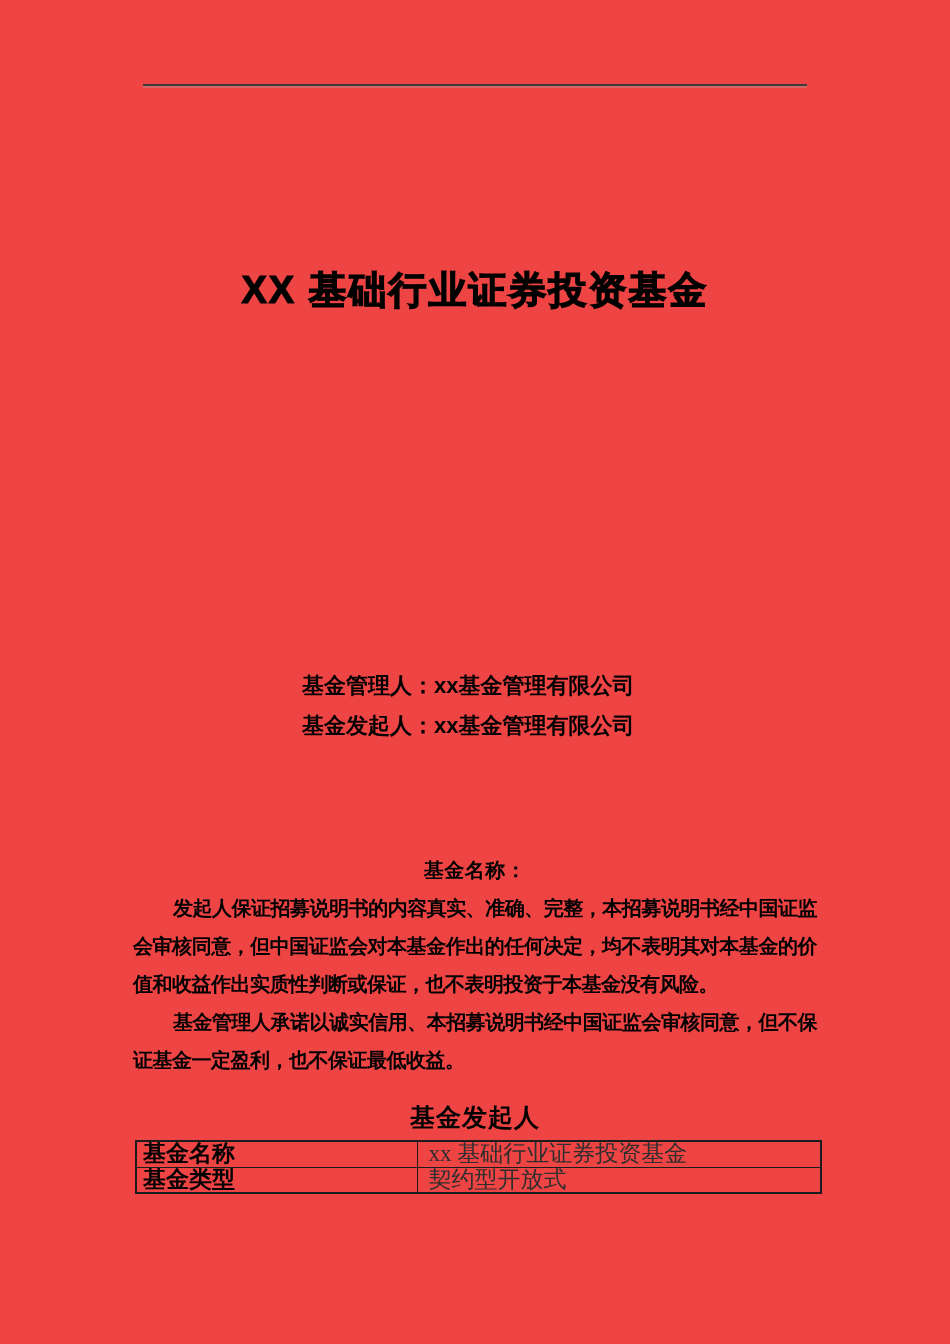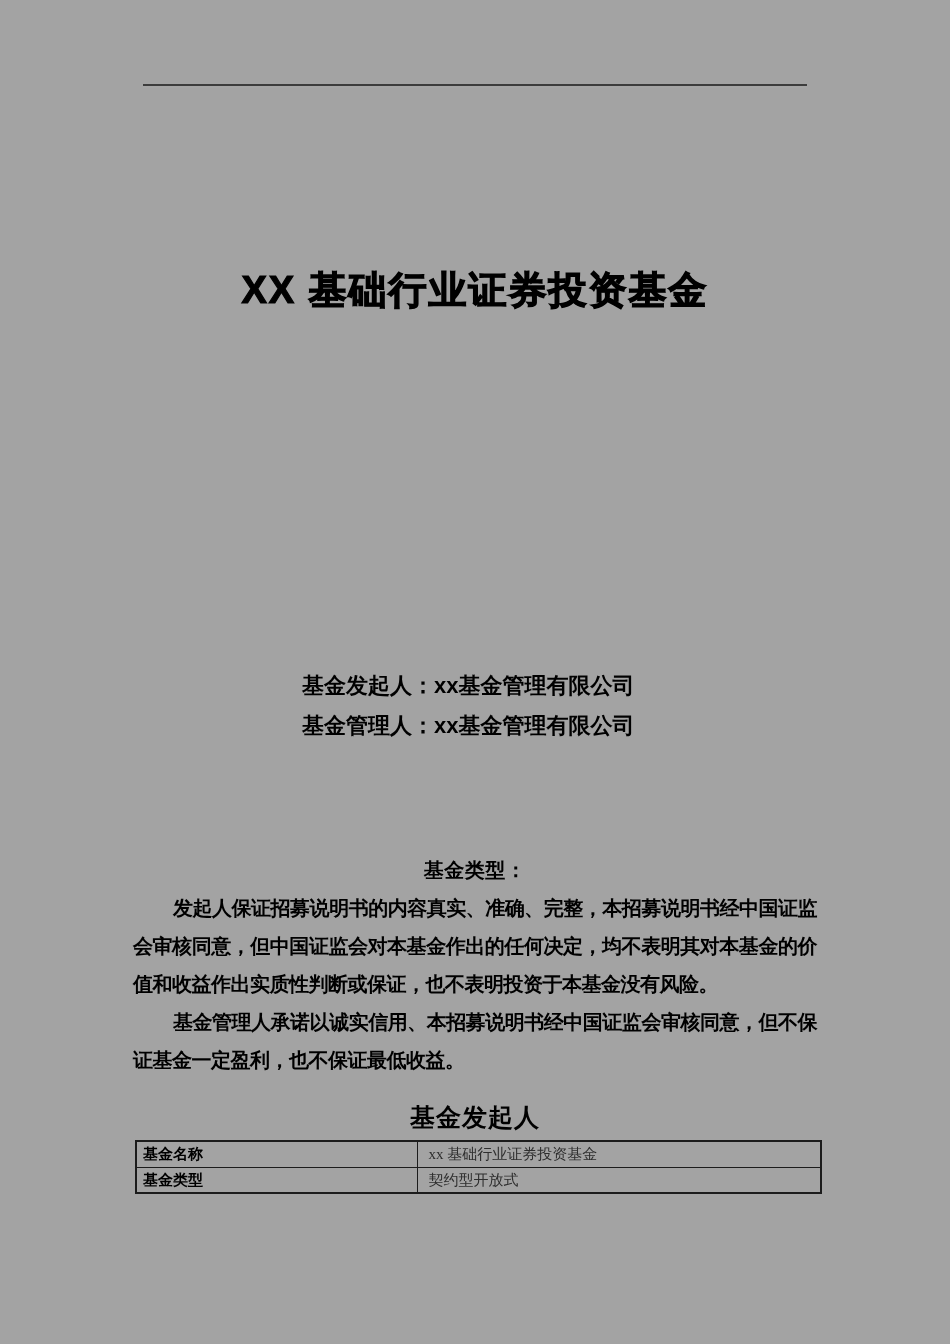--- a/index.html
+++ b/index.html
@@ -4,21 +4,21 @@
 <style>
   * { margin: 0; padding: 0; box-sizing: border-box; }
   html, body { background: #ffffff; }
   body { font-family: "Liberation Sans", sans-serif; color: #000; }
 
   .page {
     position: relative;
     width: 950px;
     height: 1344px;
     margin: 0 auto;
-    background: #a3a3a3;
+    background: #ef4444;
     overflow: hidden;
     padding-left: 12px;
   }
 
   
   .header-rule {
     position: absolute;
     left: 143px;
     top: 84px;
     width: 664px;
@@ -93,21 +93,21 @@
     top: 1140px;
     width: 687px;
     border-collapse: collapse;
     table-layout: fixed;
     border: 2px solid #1c1c1c;
     font-family: "Liberation Serif", serif;
   }
   .fund-table td {
     border: 1px solid #1c1c1c;
     height: 26px;
-    font-size: 15px;
+    font-size: 23px;
     line-height: 24px;
     vertical-align: middle;
     overflow: hidden;
     white-space: nowrap;
   }
   .fund-table td.label-cell {
     width: 281px;
     padding-left: 6px;
     font-weight: bold;
     color: #000;
@@ -123,26 +123,26 @@
 
 <div class="page">
 
   <div class="header-rule"></div>
 
   <div class="doc-title">
     <div>XX 基础行业证券投资基金</div>
   </div>
 
   <div class="parties">
+    <div>基金管理人：xx基金管理有限公司</div>
     <div>基金发起人：xx基金管理有限公司</div>
-    <div>基金管理人：xx基金管理有限公司</div>
   </div>
 
   <div class="notice">
-    <div class="notice-heading">基金类型：</div>
+    <div class="notice-heading">基金名称：</div>
     <p>发起人保证招募说明书的内容真实、准确、完整，本招募说明书经中国证监会审核同意，但中国证监会对本基金作出的任何决定，均不表明其对本基金的价值和收益作出实质性判断或保证，也不表明投资于本基金没有风险。</p>
     <p>基金管理人承诺以诚实信用、本招募说明书经中国证监会审核同意，但不保证基金一定盈利，也不保证最低收益。</p>
   </div>
 
   <div class="summary-heading">基金发起人</div>
 
   <table class="fund-table">
     <tbody>
       <tr>
         <td class="label-cell">基金名称</td>

